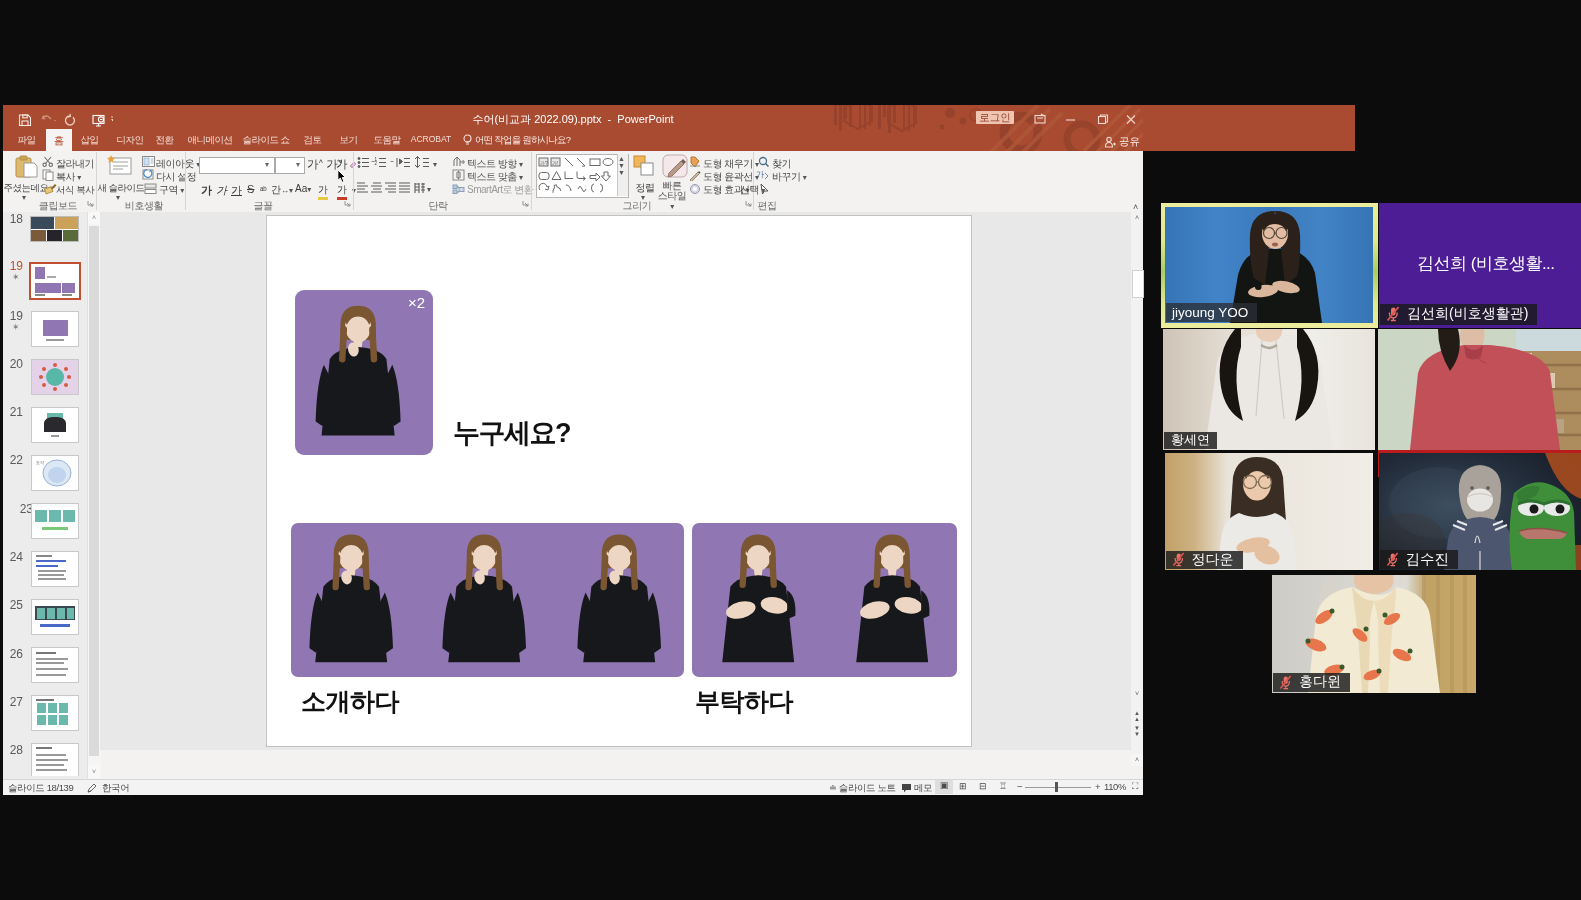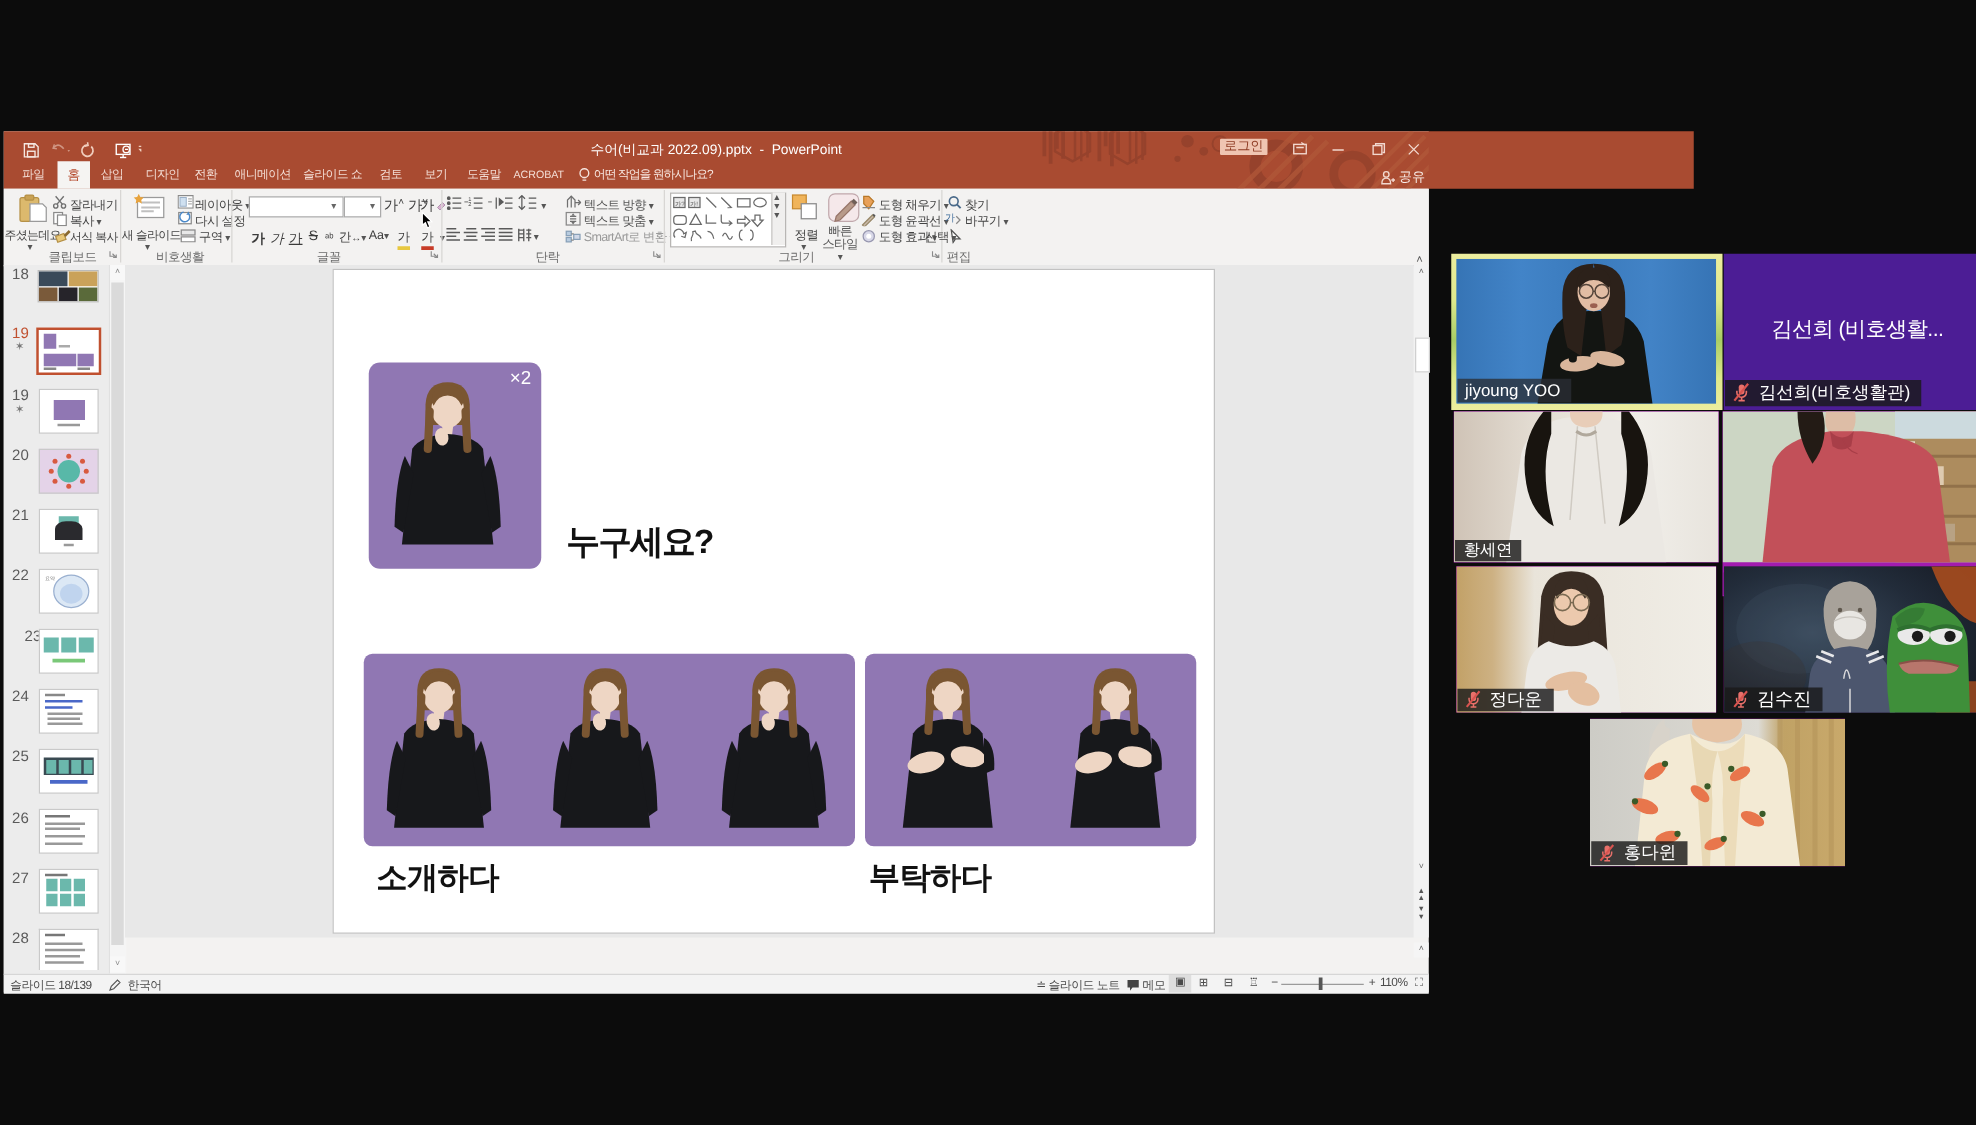--- a/index.html
+++ b/index.html
@@ -1,18 +1,18 @@
 <!DOCTYPE html>
 <html><head><meta charset="utf-8">
 <style>
 html,body{margin:0;padding:0;background:#0c0c0c;width:1581px;height:900px;overflow:hidden;font-family:"Liberation Sans",sans-serif;}
 .a{position:absolute;}
 .lbl{position:absolute;background:rgba(26,26,26,.82);color:#fff;font-size:13.5px;display:flex;align-items:center;padding:0 9px 0 6px;height:21px;white-space:nowrap;}
 .mic{width:13px;height:15px;margin-right:7px;flex:0 0 auto;}
-.vid{position:absolute;overflow:hidden;background:#a21caf;}
+.vid{position:absolute;overflow:hidden;background:#b91c1c;}
 .thumbw{position:absolute;background:#fff;border:1px solid #c9c9c9;}
 .num{position:absolute;font-size:12px;color:#5a5a5a;width:20px;text-align:right;}
 .ribtxt{font-size:10px;letter-spacing:-0.5px;color:#444;}
 .gs{position:absolute;top:47px;height:58px;width:1px;background:#d8d6d4;}
 .glbl{position:absolute;top:94px;font-size:10px;letter-spacing:-0.4px;color:#6b6b6b;text-align:center;}
 .tab{position:absolute;top:24px;height:21px;line-height:21px;color:#f3ddd5;font-size:9.5px;letter-spacing:-0.5px;text-align:center;}
 </style></head>
 <body>
 
 <div class="a" style="left:3px;top:105px;width:1140px;height:689px;background:#f3f2f1;">

